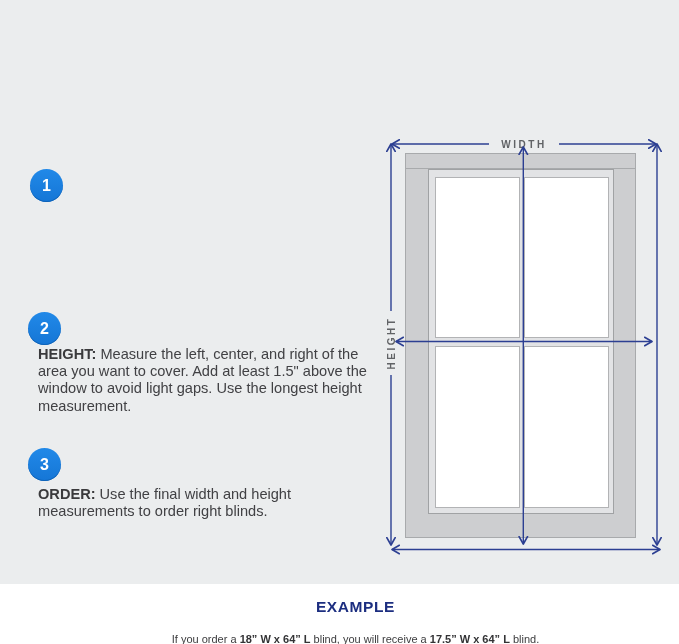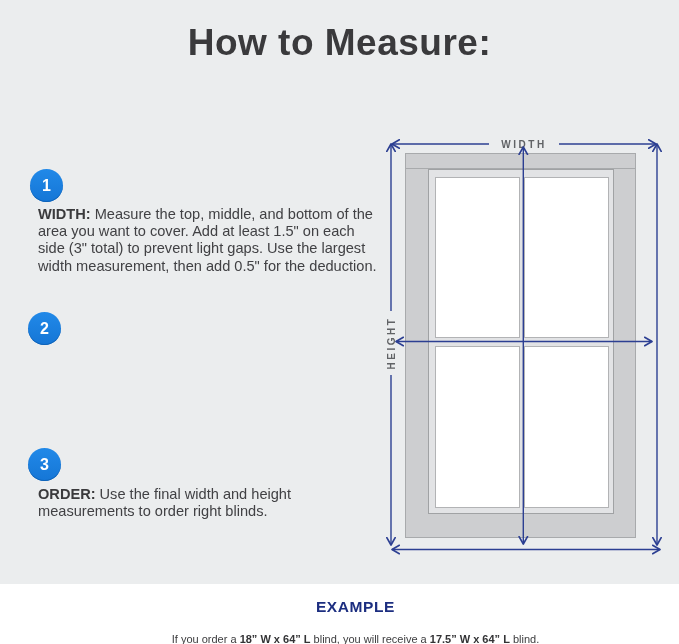--- a/index.html
+++ b/index.html
@@ -62,32 +62,31 @@
     margin-top:17px;font-size:11px;color:#3c3c3e;
   }
   .example-line b{font-weight:700;color:#333335;}
 </style>
 </head>
 <body>
 
 <div class="canvas">
 
   <div class="header">
-    <div class="title-line1">How to Measure:</div>
   </div>
 
   <div class="step-badge badge-1">
     <span>1</span>
   </div>
-  <div class="step-text text-1">
-    <span class="step-label">WIDTH:</span><span>Measure the top, middle, and bottom of the area you want to cover. Add at least 1.5" on each side (3" total) to prevent light gaps. Use the largest width measurement, then add 0.5" for the deduction.</span>
-  </div>
 
   <div class="step-badge badge-2">
     <span>2</span>
+  </div>
+  <div class="step-text text-2">
+    <span class="step-label">HEIGHT:</span><span>Measure the left, center, and right of the area you want to cover. Add at least 1.5" above the window to avoid light gaps. Use the longest height measurement.</span>
   </div>
 
   <div class="step-badge badge-3">
     <span>3</span>
   </div>
   <div class="step-text text-3">
     <span class="step-label">ORDER:</span><span>Use the final width and height measurements to order right blinds.</span>
   </div>
 
   <svg class="diagram-svg" width="679" height="644" viewBox="0 0 679 644" xmlns="http://www.w3.org/2000/svg">

